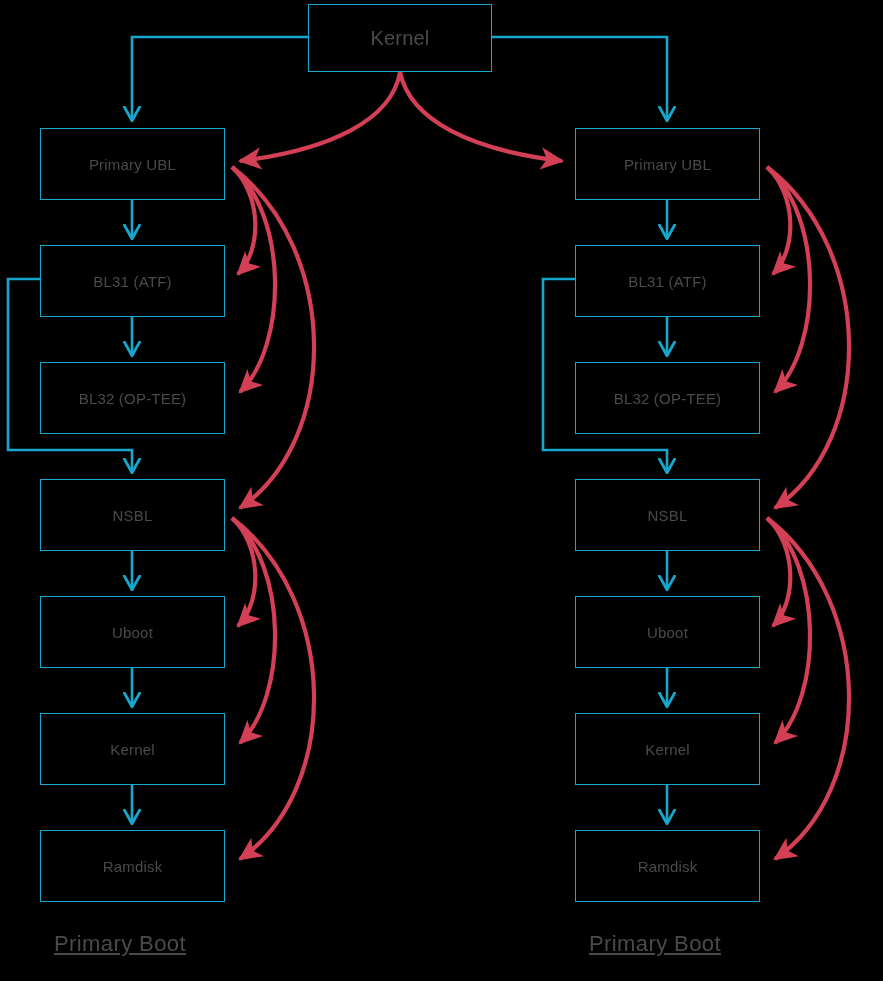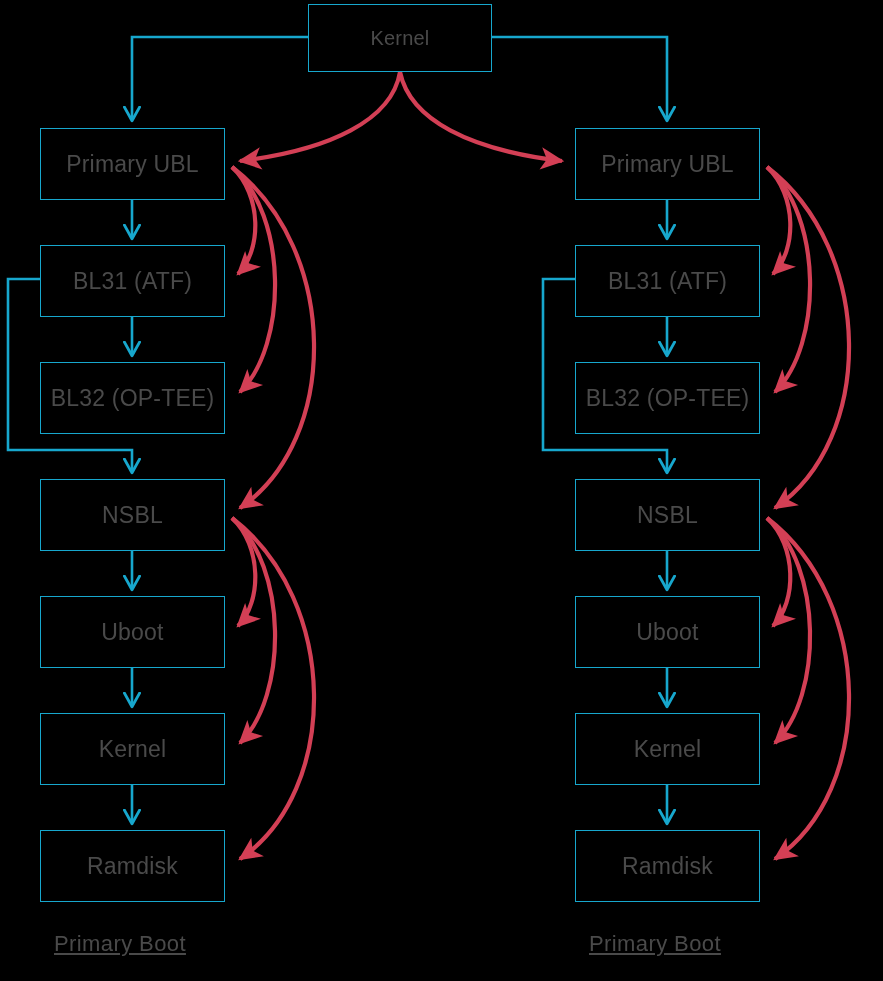--- a/index.html
+++ b/index.html
@@ -28,21 +28,21 @@
   }
   .node-box {
     position: absolute;
     box-sizing: border-box;
     border: 1.6px solid #17a7cd;
     background: #000000;
     display: flex;
     align-items: center;
     justify-content: center;
     color: #4a4a4a;
-    font-size: 23px;
+    font-size: 15px;
     letter-spacing: 0.2px;
     font-weight: 400;
     z-index: 3;
   }
   .node-box.bootrom {
     font-size: 20px;
   }
   .column-caption {
     position: absolute;
     color: #4a4a4a;

